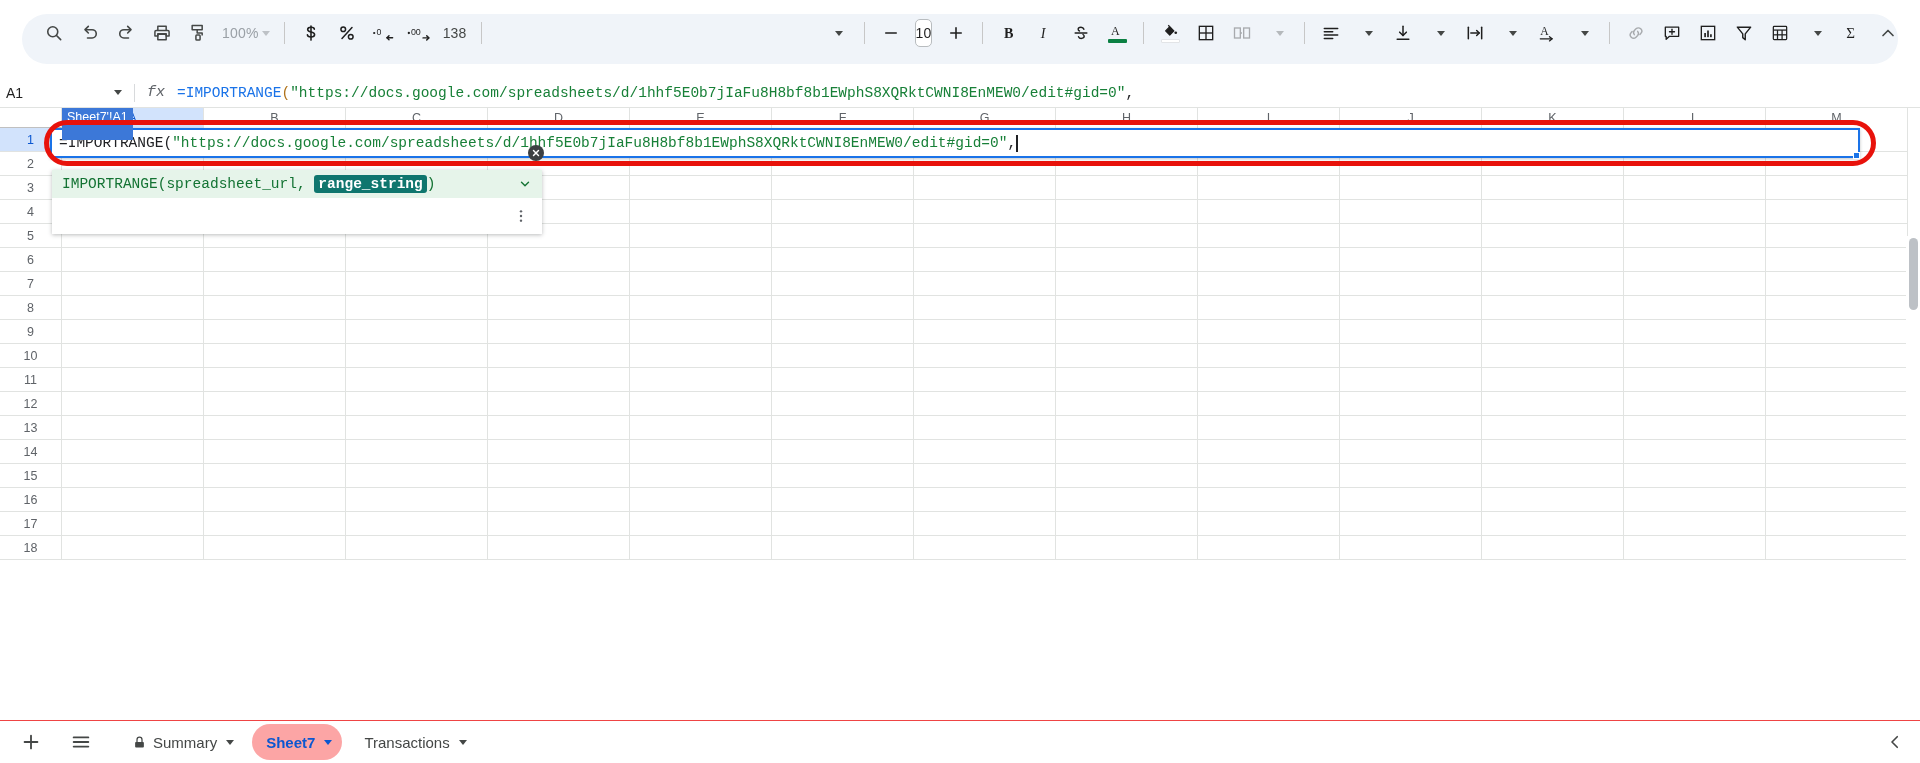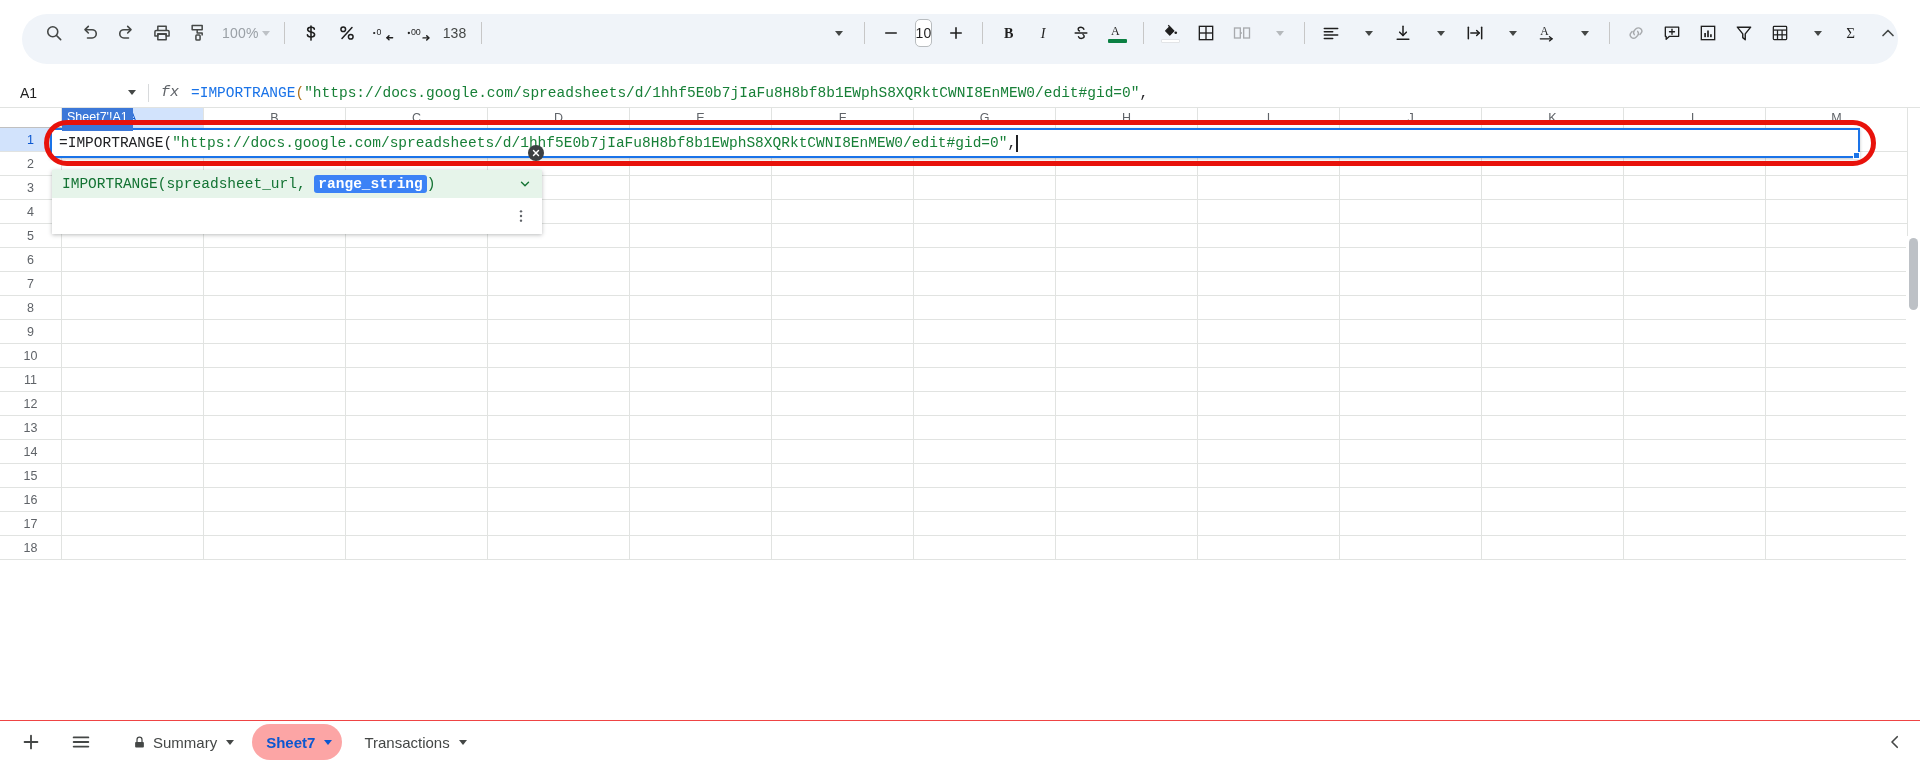--- a/index.html
+++ b/index.html
@@ -76,21 +76,21 @@
 
   
   #formulabar {
     position: absolute; left: 0; top: 78px;
     width: 1920px; height: 30px;
     background: #ffffff;
     display: flex; align-items: center;
     border-bottom: 1px solid #e1e3e1;
   }
   #namebox {
-    width: 122px; height: 22px; margin-left: 14px;
+    width: 122px; height: 22px; 
     display: flex; align-items: center; justify-content: space-between;
     font-size: 14px; color: #1f1f1f; cursor: pointer;
   }
   #namebox .nb-label { padding-left: 6px; }
   .fb-sep { width: 1px; height: 18px; background: #d8dadc; margin: 0 12px; }
   .fx-glyph {
     font-family: Liberation Mono, monospace;
     font-style: italic; font-size: 15px; color: #5f6368;
     margin-right: 12px;
   }
@@ -169,21 +169,21 @@
   
   #fillhandle {
     position: absolute; left: 1853px; top: 152px;
     width: 7px; height: 7px; background: #1a73e8;
     border: 1px solid #ffffff; z-index: 31;
   }
 
   
   #sheettip {
     position: absolute; left: 62px; top: 108px;
-    height: 23px; padding: 0 5px;
+    height: 32px; padding: 0 5px;
     background: #3c78d8; color: #ffffff;
     font-size: 12.5px; line-height: 19px;
     white-space: nowrap; z-index: 32;
     font-family: "Liberation Sans", sans-serif;
   }
 
   
   #redring {
     position: absolute; left: 44px; top: 120px;
     width: 1832px; height: 46px;
@@ -208,21 +208,21 @@
     box-shadow: 0 1px 4px rgba(60,64,67,.35);
   }
   #fnhelp-sig {
     height: 28px; background: #e6f4ea;
     display: flex; align-items: center; padding: 0 10px;
     font-family: "Liberation Mono", monospace;
     font-size: 14.5px; color: #137333;
     white-space: pre;
   }
   .arg-hl {
-    background: #3b82f6; color: #ffffff;
+    background: #0f766e; color: #ffffff;
     padding: 1px 4px; border-radius: 3px;
     font-weight: bold;
   }
   #fnhelp-chev {
     margin-left: auto; display: flex; align-items: center;
     cursor: pointer; padding-left: 10px;
   }
   #fnhelp-body {
     height: 36px; background: #ffffff;
     display: flex; align-items: center; justify-content: flex-end;

